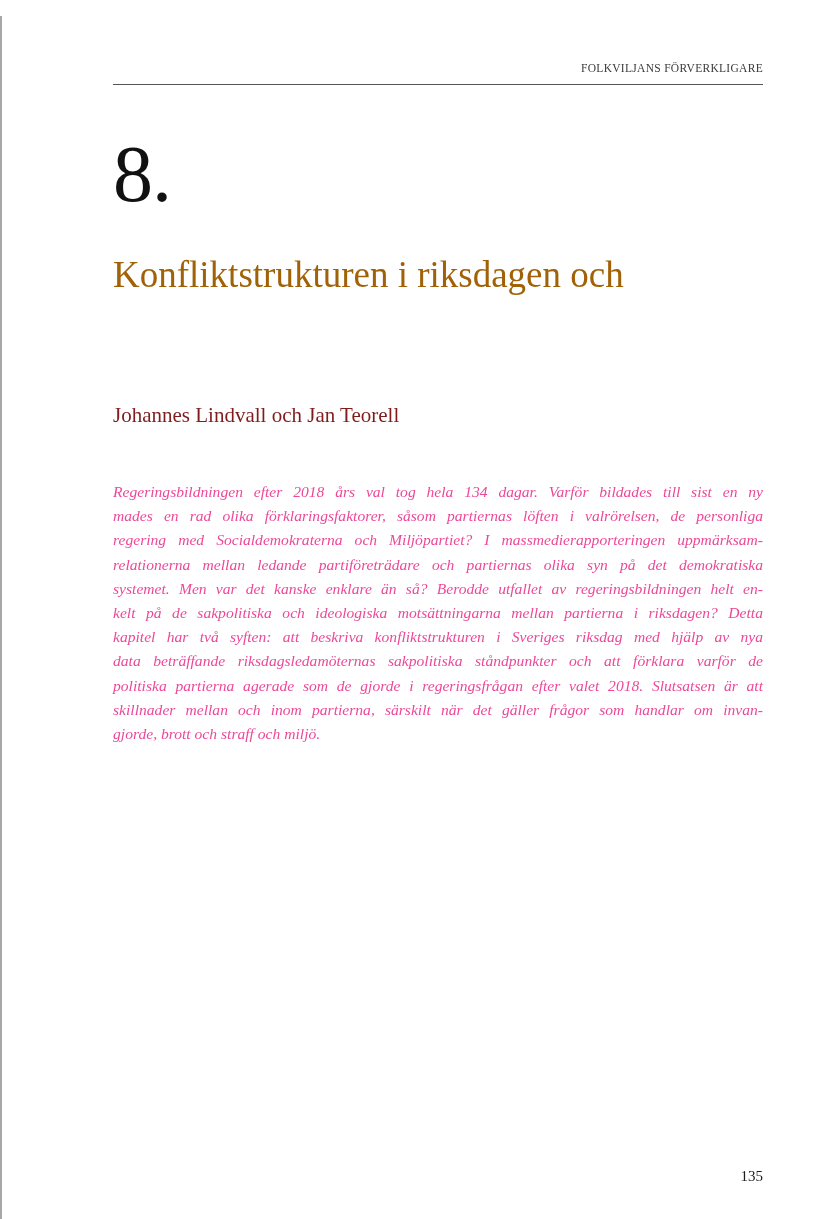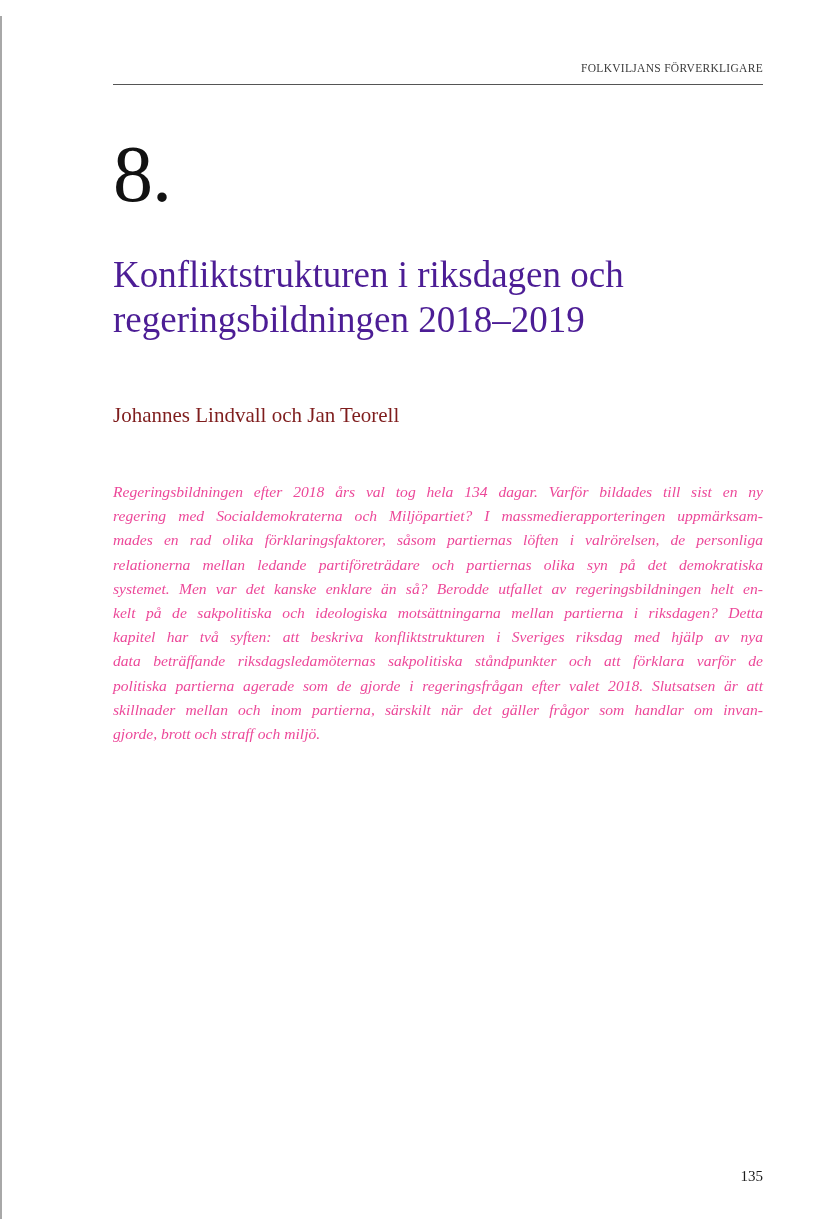--- a/index.html
+++ b/index.html
@@ -18,21 +18,21 @@
     .head-rule {
       position: absolute; left: 111px; top: 68px; width: 650px; height: 0;
       border-top: 1.5px solid #555;
     }
     .chapter-number {
       position: absolute; left: 111px; top: 118px; font-size: 80px; line-height: 1;
       color: #111; letter-spacing: -1px;
     }
     .chapter-title {
       position: absolute; left: 111px; top: 236px; width: 650px;
-      font-size: 37px; line-height: 45px; color: #4c1d95;
+      font-size: 37px; line-height: 45px; color: #a16207;
     }
     .chapter-title span { display: block; }
     .authors {
       position: absolute; left: 111px; top: 387px; font-size: 21px; color: #7f1d1d;
     }
     .abstract {
       position: absolute; left: 111px; top: 464px; width: 650px;
       font-size: 15.6px; line-height: 24.2px; font-style: italic; color: #ec4899;
     }
     .abstract span { display: block; text-align: justify; text-align-last: justify; white-space: nowrap; }
@@ -46,29 +46,28 @@
 <body>
 
 <div class="page-frame">
   <div class="running-head">FOLKVILJANS FÖRVERKLIGARE</div>
   <div class="head-rule"></div>
 
   <div class="chapter-number">8.</div>
 
   <h1 class="chapter-title" style="margin:0;font-weight:normal;">
     <span>Konfliktstrukturen i riksdagen och</span>
-    <span>regeringsbildningen 2018–2019</span>
   </h1>
 
   <div class="authors">Johannes Lindvall och Jan Teorell</div>
 
   <div class="abstract">
     <span>Regeringsbildningen efter 2018 års val tog hela 134 dagar. Varför bildades till sist en ny</span>
+    <span>mades en rad olika förklaringsfaktorer, såsom partiernas löften i valrörelsen, de personliga</span>
     <span>regering med Socialdemokraterna och Miljöpartiet? I massmedierapporteringen uppmärksam-</span>
-    <span>mades en rad olika förklaringsfaktorer, såsom partiernas löften i valrörelsen, de personliga</span>
     <span>relationerna mellan ledande partiföreträdare och partiernas olika syn på det demokratiska</span>
     <span>systemet. Men var det kanske enklare än så? Berodde utfallet av regeringsbildningen helt en-</span>
     <span>kelt på de sakpolitiska och ideologiska motsättningarna mellan partierna i riksdagen? Detta</span>
     <span>kapitel har två syften: att beskriva konfliktstrukturen i Sveriges riksdag med hjälp av nya</span>
     <span>data beträffande riksdagsledamöternas sakpolitiska ståndpunkter och att förklara varför de</span>
     <span>politiska partierna agerade som de gjorde i regeringsfrågan efter valet 2018. Slutsatsen är att</span>
     <span>skillnader mellan och inom partierna, särskilt när det gäller frågor som handlar om invan-</span>
     <span class="last">gjorde, brott och straff och miljö.</span>
   </div>
 

